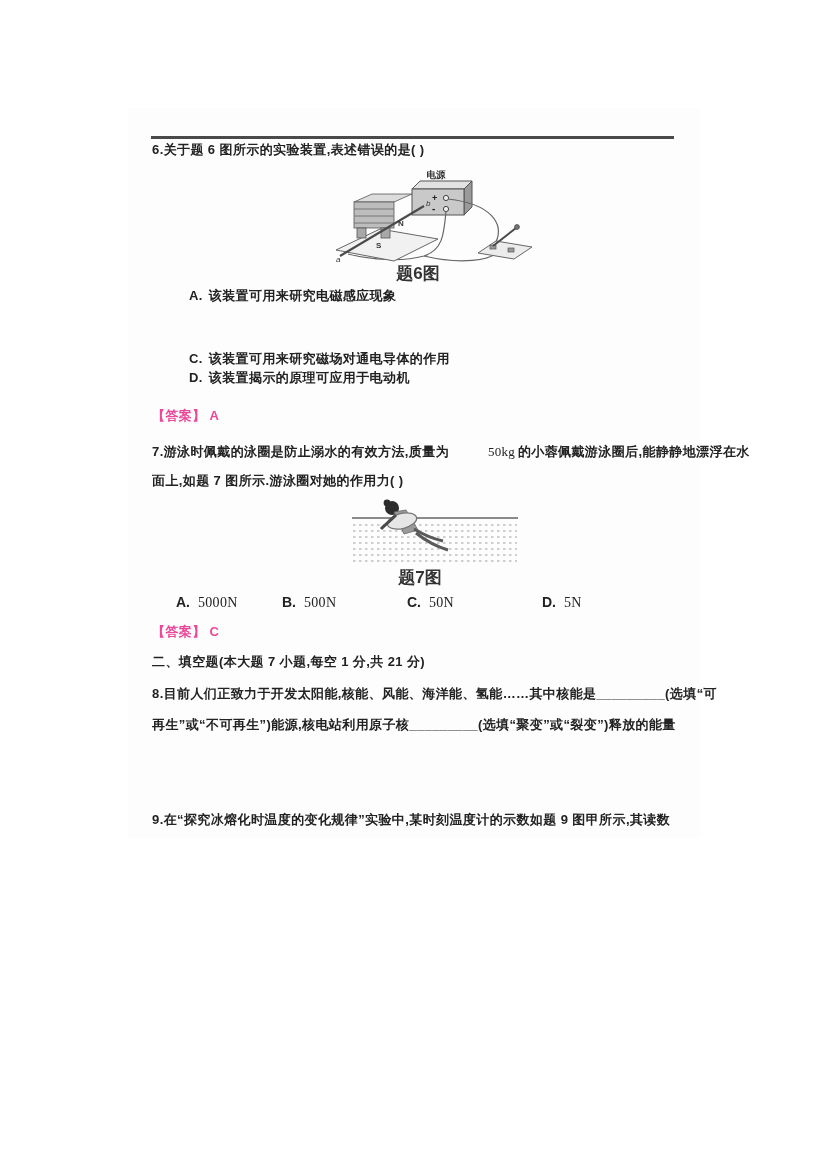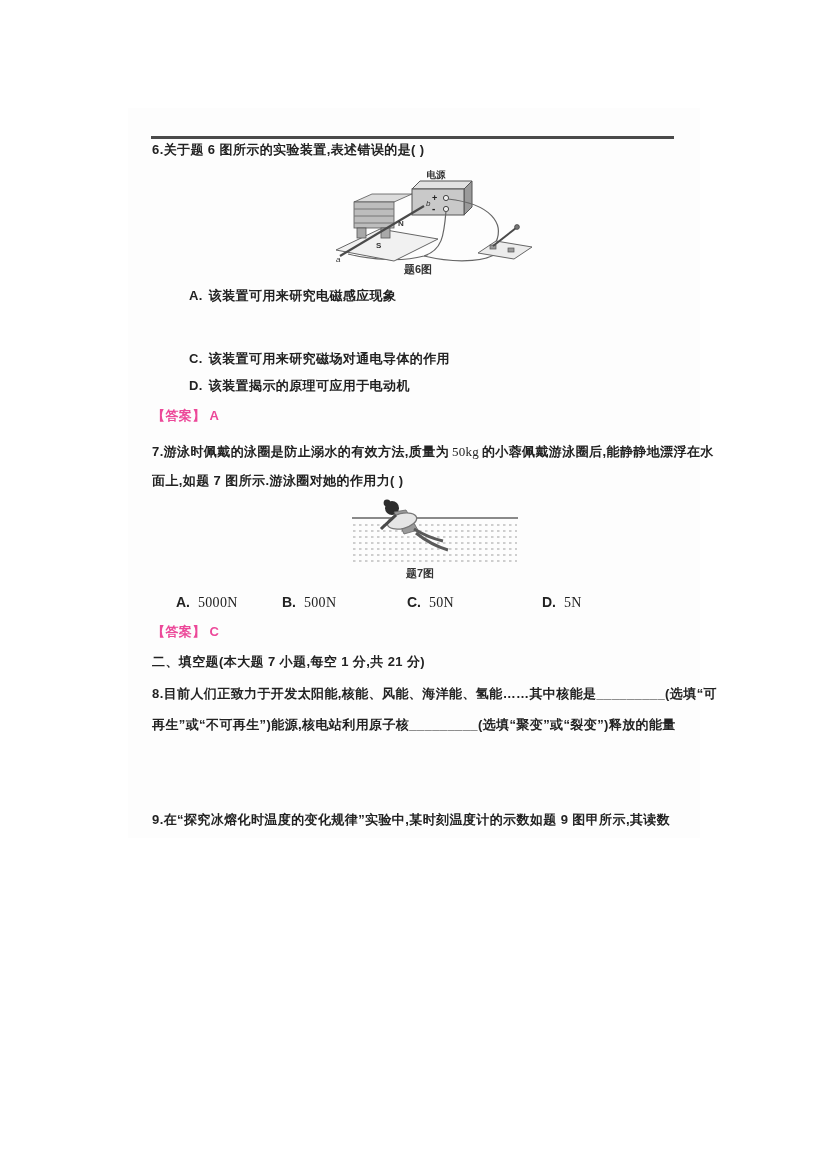--- a/index.html
+++ b/index.html
@@ -19,28 +19,29 @@
     position:absolute; left:2px; white-space:nowrap;
     font-size:13px; line-height:19px; font-weight:700; letter-spacing:0.4px;
   }
   .option { left:26px;margin-left:13px; }
   .option .opt-text { margin-left:6px; }
   .answer { color:#ec4899; }
   .answer .ans-value { margin-left:4px; }
   .serif-num {
     font-family:"Liberation Serif", serif; font-weight:400; letter-spacing:0.2px;
     padding:0 3px;
+    margin-left:36px;
   }
   .opt7 { position:absolute; white-space:nowrap; font-size:14px; font-weight:700; }
   .opt7 .opt-value {
     font-family:"Liberation Serif", serif; font-weight:400; margin-left:8px; letter-spacing:0.3px;
   }
   .fig { position:absolute; }
   .fig-caption {
-    position:absolute; font-size:11px; font-weight:700; text-align:center; width:80px;
+    position:absolute; font-size:17px; font-weight:700; text-align:center; width:80px;
     color:#333333;
   }
   svg text { font-family:"Liberation Sans", sans-serif; }
 </style>
 </head>
 <body>
 
 <div class="page">
   <div class="scan-bg"></div>
 
@@ -98,21 +99,21 @@
       </svg>
     </div>
     <div class="fig-caption" style="left:228px; top:262px">题6图</div>
 
     <div class="line option" style="top:286px">
       <span>A.</span><span class="opt-text">该装置可用来研究电磁感应现象</span>
     </div>
     <div class="line option" style="top:349px">
       <span>C.</span><span class="opt-text">该装置可用来研究磁场对通电导体的作用</span>
     </div>
-    <div class="line option" style="top:376px">
+    <div class="line option" style="top:368px">
       <span>D.</span><span class="opt-text">该装置揭示的原理可应用于电动机</span>
     </div>
 
     <div class="line answer" style="top:406px">
       <span>【答案】</span><span class="ans-value">A</span>
     </div>
 
     <div class="line" style="top:442px">
       <span>7.游泳时佩戴的泳圈是防止溺水的有效方法,质量为</span><span class="serif-num">50kg</span><span>的小蓉佩戴游泳圈后,能静静地漂浮在水</span>
     </div>

